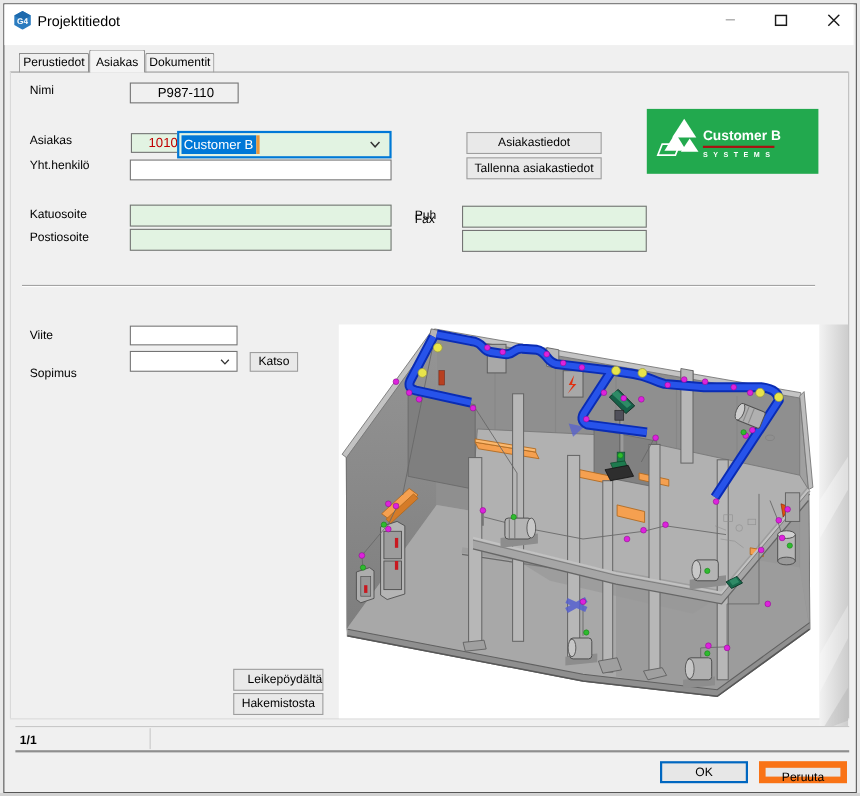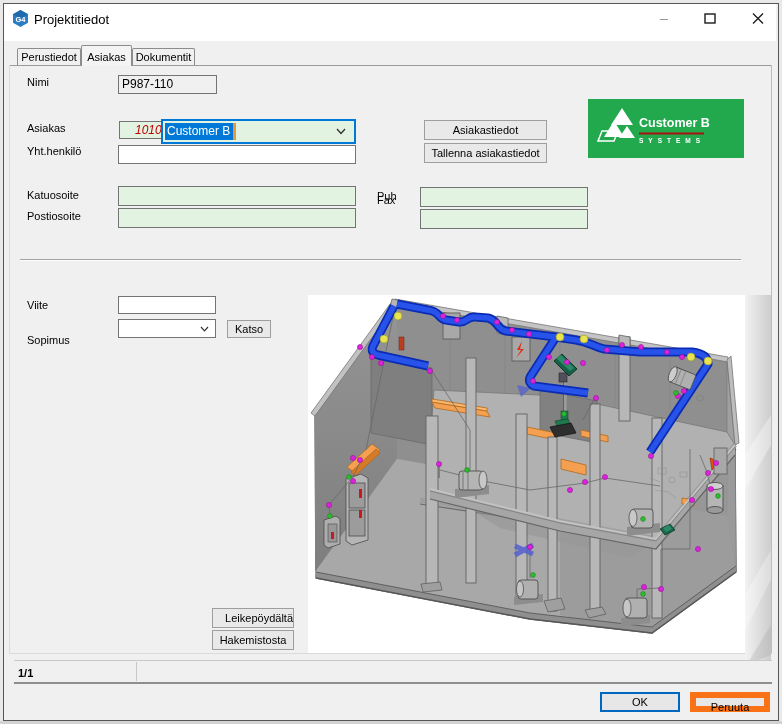--- a/index.html
+++ b/index.html
@@ -16,21 +16,21 @@
   .tab{top:48px;height:18px;background:#f0f0f0;border:1px solid #8c8c8c;border-bottom:none;
        box-sizing:border-box;font-size:11px;text-align:center;line-height:17px;color:#000;
        border-radius:2px 2px 0 0;}
   .tab.active{top:45px;height:21px;background:#f4f4f4;z-index:5;line-height:23px;}
   #tabline{left:9px;top:65px;width:762px;height:1px;background:#9a9a9a;}
   #tabmask{left:82px;top:65px;width:49px;height:1px;background:#f4f4f4;}
   #pageL{left:9px;top:65px;width:1px;height:588px;background:#d9d9d9;}
   #pageR{left:771px;top:65px;width:1px;height:588px;background:#bdbdbd;}
   #pageB{left:9px;top:653px;width:763px;height:1px;background:#dadada;}
   .lbl{font-size:11px;color:#000;white-space:nowrap;}
-  .inp{box-sizing:border-box;border:1px solid #747474;background:#fff;font-size:12px;color:#000;}
+  .inp{box-sizing:border-box;border:1px solid #747474;background:#fff;font-size:12px;color:#000;text-align:center;}
   .mint{background:#e2f3e2;}
   .btn{box-sizing:border-box;border:1px solid #9e9e9e;background:#e9e9e9;font-size:11px;
        color:#000;text-align:center;}
   
   #sep{left:20px;top:259px;width:721px;height:1px;background:#a3a3a3;}
   #sep2{left:20px;top:260px;width:721px;height:1px;background:#fdfdfd;}
   
   #sbar{left:14px;top:660px;width:758px;height:22px;background:#f0f0f0;
         border-top:1px solid #c8c8c8;box-sizing:border-box;}
   #sbarbot{left:14px;top:682px;width:758px;height:2px;background:#8e8e8e;}
@@ -80,21 +80,21 @@
 <div class="abs lbl" style="left:27px;top:189px;">Katuosoite</div>
 <div class="abs lbl" style="left:27px;top:210px;">Postiosoite</div>
 <div class="abs lbl" style="left:377px;top:190px;">Puh</div>
 <div class="abs lbl" style="left:377px;top:194px;">Fax</div>
 <div class="abs lbl" style="left:27px;top:299px;">Viite</div>
 <div class="abs lbl" style="left:27px;top:334px;">Sopimus</div>
 
 <div class="abs inp" style="left:118px;top:75px;width:99px;height:19px;background:#f0f0f0;
      line-height:17px;padding-left:3px;">P987-110</div>
 <div class="abs inp mint" style="left:119px;top:121px;width:43px;height:18px;line-height:16px;
-     padding-left:15px;color:#c00000;font-style:italic;">1010</div>
+     padding-left:15px;color:#c00000;">1010</div>
 
 <div class="abs" style="left:161px;top:119px;width:195px;height:25px;border:2px solid #0078d7;
      background:#e2f3e2;box-sizing:border-box;">
   <div style="position:absolute;left:2px;top:2px;width:68px;height:17px;background:#0078d7;"></div>
   <div style="position:absolute;left:70px;top:2px;width:3px;height:17px;background:#e8973d;"></div>
   <div style="position:absolute;left:4px;top:3px;font-size:12px;color:#fff;">Customer B</div>
   <svg style="position:absolute;right:8px;top:7px;" width="10" height="7" viewBox="0 0 10 7">
     <path d="M1 1 L5 5.5 L9 1" fill="none" stroke="#333" stroke-width="1.3"></path>
   </svg>
 </div>

